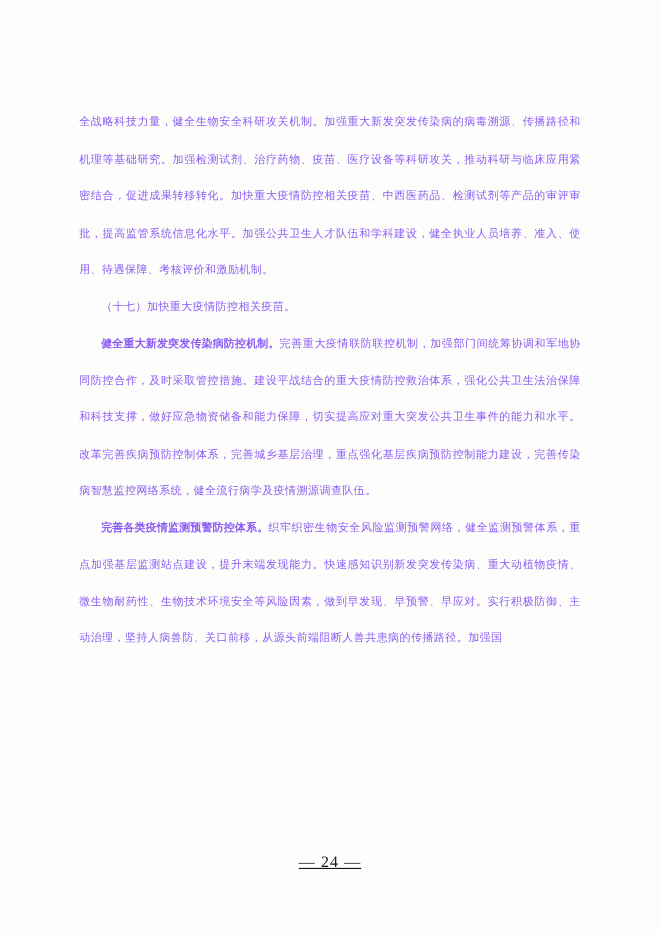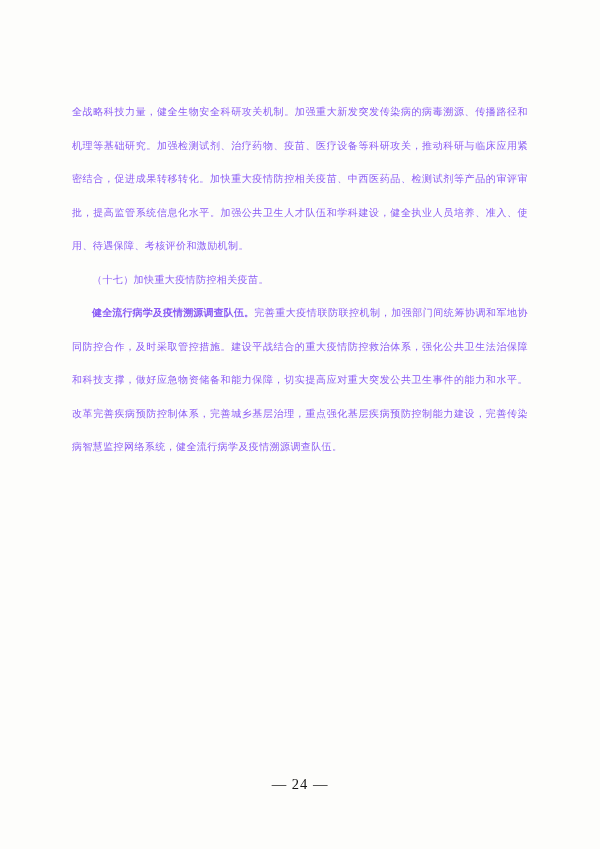--- a/index.html
+++ b/index.html
@@ -50,33 +50,35 @@
   .page-number {
     position: absolute;
     left: 0;
     right: 0;
     bottom: 56px;
     text-align: center;
     font-size: 14.5px;
     color: #141414;
     font-family: "Liberation Serif", "DejaVu Serif", serif;
     letter-spacing: 1px;
+    text-decoration: underline;
   }
 </style>
 </head>
 <body>
 
 <div class="page">
 
   <div class="body-text">
 
     <p class="para">全战略科技力量，健全生物安全科研攻关机制。加强重大新发突发传染病的病毒溯源、传播路径和机理等基础研究。加强检测试剂、治疗药物、疫苗、医疗设备等科研攻关，推动科研与临床应用紧密结合，促进成果转移转化。加快重大疫情防控相关疫苗、中西医药品、检测试剂等产品的审评审批，提高监管系统信息化水平。加强公共卫生人才队伍和学科建设，健全执业人员培养、准入、使用、待遇保障、考核评价和激励机制。</p>
 
     <p class="para-indent">（十七）加快重大疫情防控相关疫苗。</p>
 
-    <p class="para-indent-lead"><span class="lead">健全流行病学及疫情溯源调查队伍。</span><span>完善重大疫情联防联控机制，加强部门间统筹协调和军地协同防控合作，及时采取管控措施。建设平战结合的重大疫情防控救治体系，强化公共卫生法治保障和科技支撑，做好应急物资储备和能力保障，切实提高应对重大突发公共卫生事件的能力和水平。改革完善疾病预防控制体系，完善城乡基层治理，重点强化基层疾病预防控制能力建设，完善传染病智慧监控网络系统，健全流行病学及疫情溯源调查队伍。</span></p>
+    <p class="para-indent-lead"><span class="lead">健全重大新发突发传染病防控机制。</span><span>完善重大疫情联防联控机制，加强部门间统筹协调和军地协同防控合作，及时采取管控措施。建设平战结合的重大疫情防控救治体系，强化公共卫生法治保障和科技支撑，做好应急物资储备和能力保障，切实提高应对重大突发公共卫生事件的能力和水平。改革完善疾病预防控制体系，完善城乡基层治理，重点强化基层疾病预防控制能力建设，完善传染病智慧监控网络系统，健全流行病学及疫情溯源调查队伍。</span></p>
 
+    <p class="para-indent-lead"><span class="lead">完善各类疫情监测预警防控体系。</span><span>织牢织密生物安全风险监测预警网络，健全监测预警体系，重点加强基层监测站点建设，提升末端发现能力。快速感知识别新发突发传染病、重大动植物疫情、微生物耐药性、生物技术环境安全等风险因素，做到早发现、早预警、早应对。实行积极防御、主动治理，坚持人病兽防、关口前移，从源头前端阻断人兽共患病的传播路径。加强国</span></p>
 
   </div>
 
   <div class="page-number">— 24 —</div>
 
 </div>
 
 </body></html>

